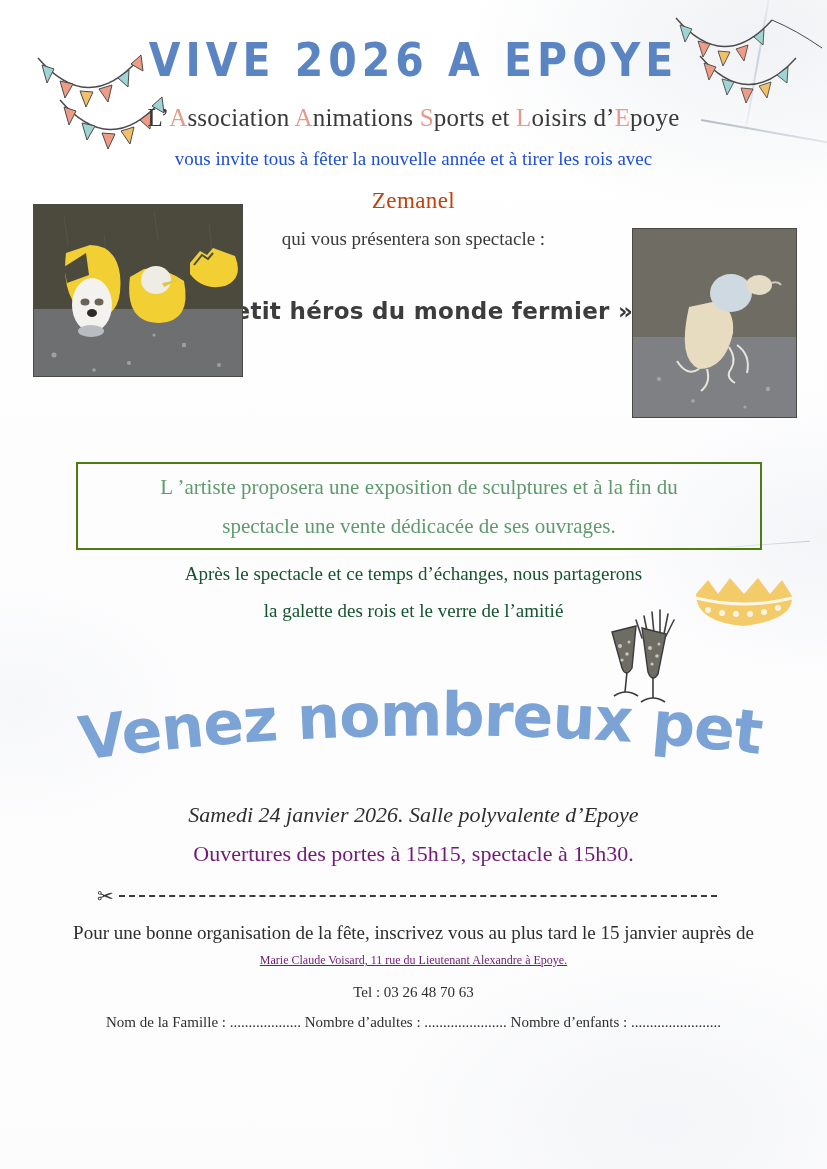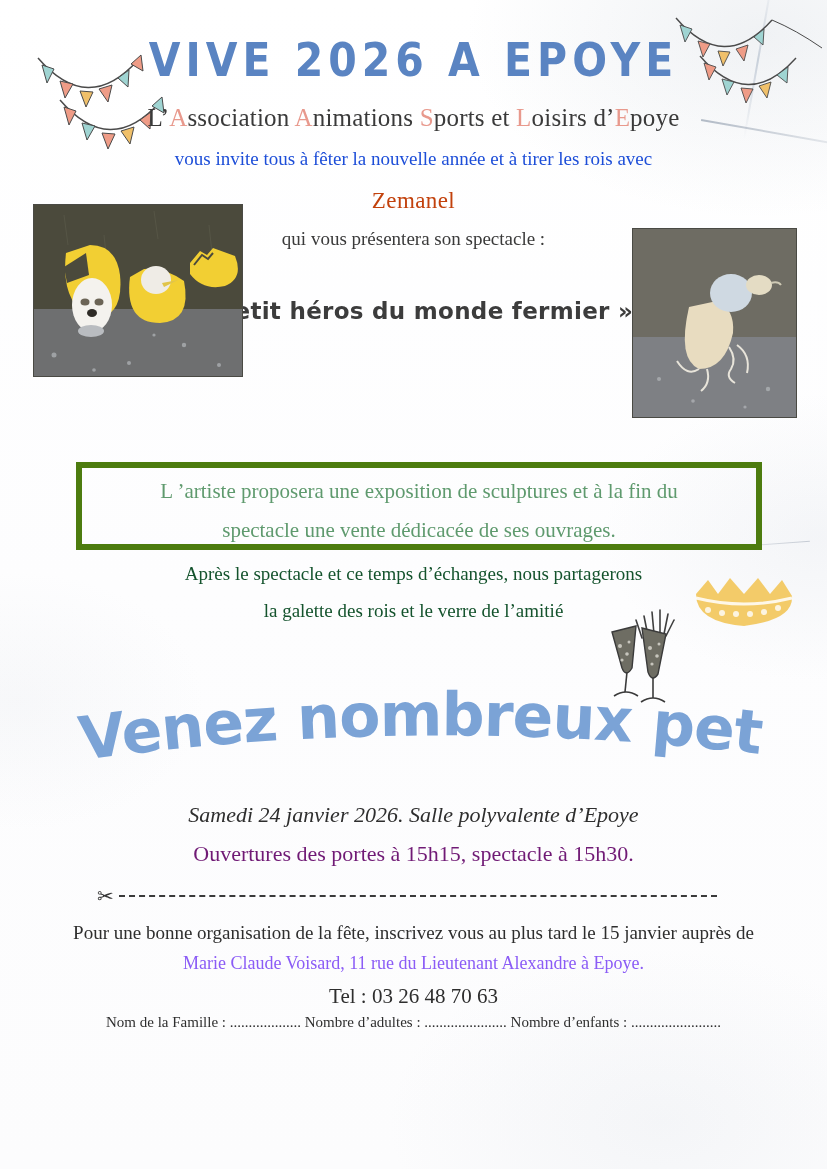--- a/index.html
+++ b/index.html
@@ -45,21 +45,21 @@
   }
 
   
   .photo{position:absolute;border:1px solid #4a4a44;overflow:hidden;}
   #photo-left{left:33px;top:204px;width:208px;height:171px;}
   #photo-right{left:632px;top:228px;width:163px;height:188px;}
 
   
   #greenbox{
     position:absolute;left:76px;top:462px;width:686px;height:88px;
-    border:6px solid #4d7c0f;box-sizing:border-box;
+    border:2px solid #4d7c0f;box-sizing:border-box;
   }
   #greenbox .gtxt{
     position:absolute;width:100%;text-align:center;color:#5f9a6e;font-size:21px;
   }
   #greenL1{top:11px;}
   #greenL2{top:50px;}
 
   #after1{top:563px;font-size:19px;}
   #after2{top:600px;font-size:19px;}
 
@@ -77,22 +77,22 @@
 
   #date1{top:802px;font-size:22px;color:#2e2e2e;font-style:italic;}
   #date2{top:841px;font-size:22px;color:#701a75;}
 
   
   #cutrow{position:absolute;left:97px;top:884px;width:620px;height:24px;display:flex;align-items:center;gap:5px;}
   #scissors{font-size:20px;color:#333;line-height:1;transform:rotate(0deg);}
   #dashline{flex:1;height:0;border-top:2.4px dashed #3a3a3a;}
 
   #coupon1{top:922px;font-size:19px;color:#2e2e2e;}
-  #coupon2{top:953px;font-size:18px;color:#8b5cf6;}
-  #coupon3{top:984px;font-size:21px;color:#2e2e2e;}
+  #coupon2{top:953px;font-size:12px;color:#701a75;text-decoration:underline;}
+  #coupon3{top:984px;font-size:15px;color:#2e2e2e;}
   #coupon4{top:1014px;font-size:15px;color:#2e2e2e;}
 
   
   .deco{position:absolute;pointer-events:none;}
   #bunting-left{left:30px;top:38px;}
   #bunting-right{left:672px;top:4px;}
   #glasses{left:596px;top:588px;}
   #crown{left:690px;top:576px;}
 </style>
 </head>

